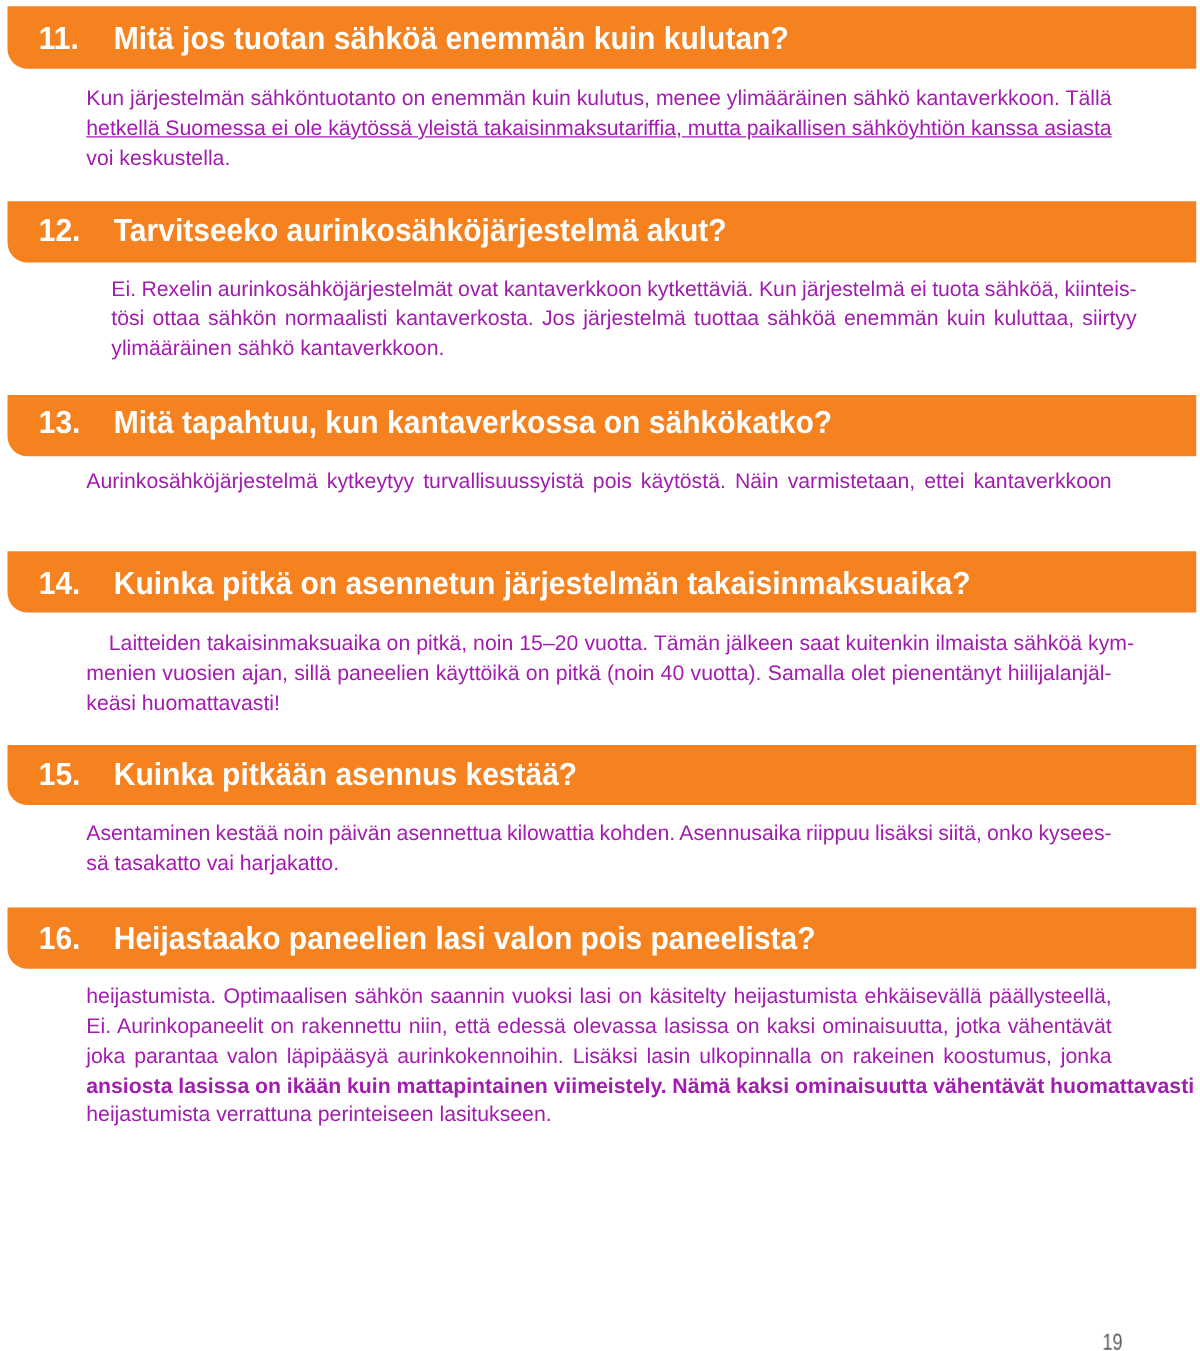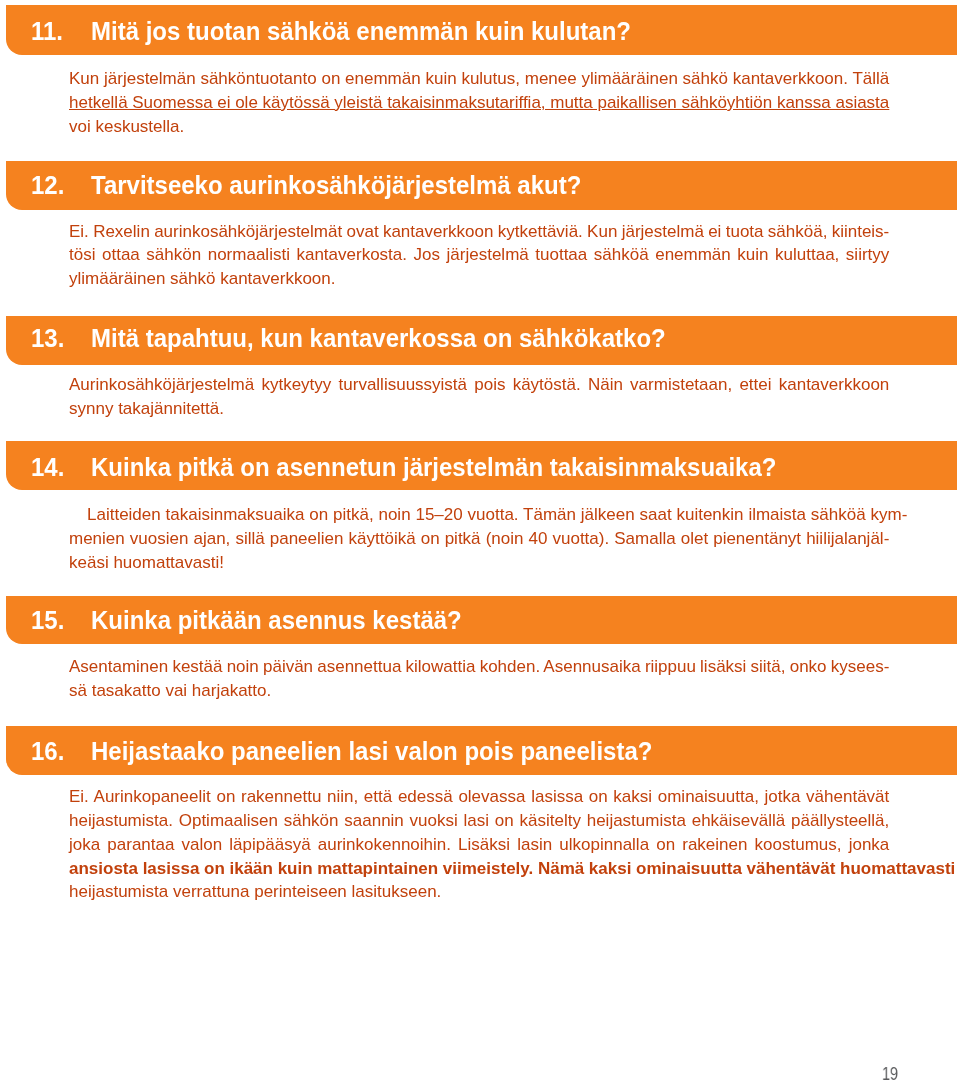--- a/index.html
+++ b/index.html
@@ -30,28 +30,28 @@
   }
   .qnum   { left:30.7px; }
   .qtitle { left:91.2px; }
 
   
   .answer { position:absolute; left:68.8px; width:821px; }
   .ln {
     will-change:transform;
     font-size:17px;
     line-height:23.72px;
-    color:#c2410c;
+    color:#a21caf;
     text-align:left;
     white-space:nowrap;
   }
 
   
   #q11 { top:5.0px;   } #q11 .qbar { height:50.2px; } #q11 .qnum, #q11 .qtitle { top:12.11px; } #q11 .answer { top:62.2px; }
-  #q12 { top:161.3px; } #q12 .qbar { height:49.2px; } #q12 .qnum, #q12 .qtitle { top:9.21px; } #q12 .answer { top:58.4px; }
+  #q12 { top:161.3px; } #q12 .qbar { height:49.2px; } #q12 .qnum, #q12 .qtitle { top:9.21px; } #q12 .answer { top:58.4px;margin-left:20px; }
   #q13 { top:315.5px; } #q13 .qbar { height:49.9px; } #q13 .qnum, #q13 .qtitle { top:8.01px;  } #q13 .answer { top:57.9px; }
   #q14 { top:441.3px; } #q14 .qbar { height:49.1px; } #q14 .qnum, #q14 .qtitle { top:11.41px; } #q14 .answer { top:61.8px; }
   #q15 { top:595.5px; } #q15 .qbar { height:48.2px; } #q15 .qnum, #q15 .qtitle { top:10.51px; } #q15 .answer { top:59.9px; }
   #q16 { top:725.6px; } #q16 .qbar { height:49.0px; } #q16 .qnum, #q16 .qtitle { top:11.11px; } #q16 .answer { top:59.8px; }
 
   
   .pageno {
     position:absolute; left:881.5px; top:1065.2px;
     font-size:18.5px; color:#58595B; line-height:18.5px;
     transform:scaleX(0.78); transform-origin:left top;
@@ -84,21 +84,20 @@
       <div class="ln">ylimääräinen sähkö kantaverkkoon.</div>
     </div>
   </div>
 
   <div class="qblock" id="q13">
     <div class="qbar"></div>
     <div class="qnum">13.</div>
     <div class="qtitle">Mitä tapahtuu, kun kantaverkossa on sähkökatko?</div>
     <div class="answer">
       <div class="ln" style="word-spacing: 2.5004px;">Aurinkosähköjärjestelmä kytkeytyy turvallisuussyistä pois käytöstä. Näin varmistetaan, ettei kantaverkkoon</div>
-      <div class="ln">synny takajännitettä.</div>
     </div>
   </div>
 
   <div class="qblock" id="q14">
     <div class="qbar"></div>
     <div class="qnum">14.</div>
     <div class="qtitle">Kuinka pitkä on asennetun järjestelmän takaisinmaksuaika?</div>
     <div class="answer">
       <div class="ln" style="word-spacing: 0.1012px; margin-left: 18px;">Laitteiden takaisinmaksuaika on pitkä, noin 15–20 vuotta. Tämän jälkeen saat kuitenkin ilmaista sähköä kym-</div>
       <div class="ln" style="word-spacing: 0.3384px;">menien vuosien ajan, sillä paneelien käyttöikä on pitkä (noin 40 vuotta). Samalla olet pienentänyt hiilijalanjäl-</div>
@@ -114,22 +113,22 @@
       <div class="ln" style="word-spacing: -0.5492px;">Asentaminen kestää noin päivän asennettua kilowattia kohden. Asennusaika riippuu lisäksi siitä, onko kysees-</div>
       <div class="ln">sä tasakatto vai harjakatto.</div>
     </div>
   </div>
 
   <div class="qblock" id="q16">
     <div class="qbar"></div>
     <div class="qnum">16.</div>
     <div class="qtitle">Heijastaako paneelien lasi valon pois paneelista?</div>
     <div class="answer">
+      <div class="ln" style="word-spacing: 1.0487px;">heijastumista. Optimaalisen sähkön saannin vuoksi lasi on käsitelty heijastumista ehkäisevällä päällysteellä,</div>
       <div class="ln" style="word-spacing: 0.9462px;">Ei. Aurinkopaneelit on rakennettu niin, että edessä olevassa lasissa on kaksi ominaisuutta, jotka vähentävät</div>
-      <div class="ln" style="word-spacing: 1.0487px;">heijastumista. Optimaalisen sähkön saannin vuoksi lasi on käsitelty heijastumista ehkäisevällä päällysteellä,</div>
       <div class="ln" style="word-spacing: 2.4051px;">joka parantaa valon läpipääsyä aurinkokennoihin. Lisäksi lasin ulkopinnalla on rakeinen koostumus, jonka</div>
       <div class="ln" style="word-spacing: -0.0494px; font-weight: bold;">ansiosta lasissa on ikään kuin mattapintainen viimeistely. Nämä kaksi ominaisuutta vähentävät huomattavasti</div>
       <div class="ln">heijastumista verrattuna perinteiseen lasitukseen.</div>
     </div>
   </div>
 
   <div class="pageno">19</div>
 
 </div>
 

